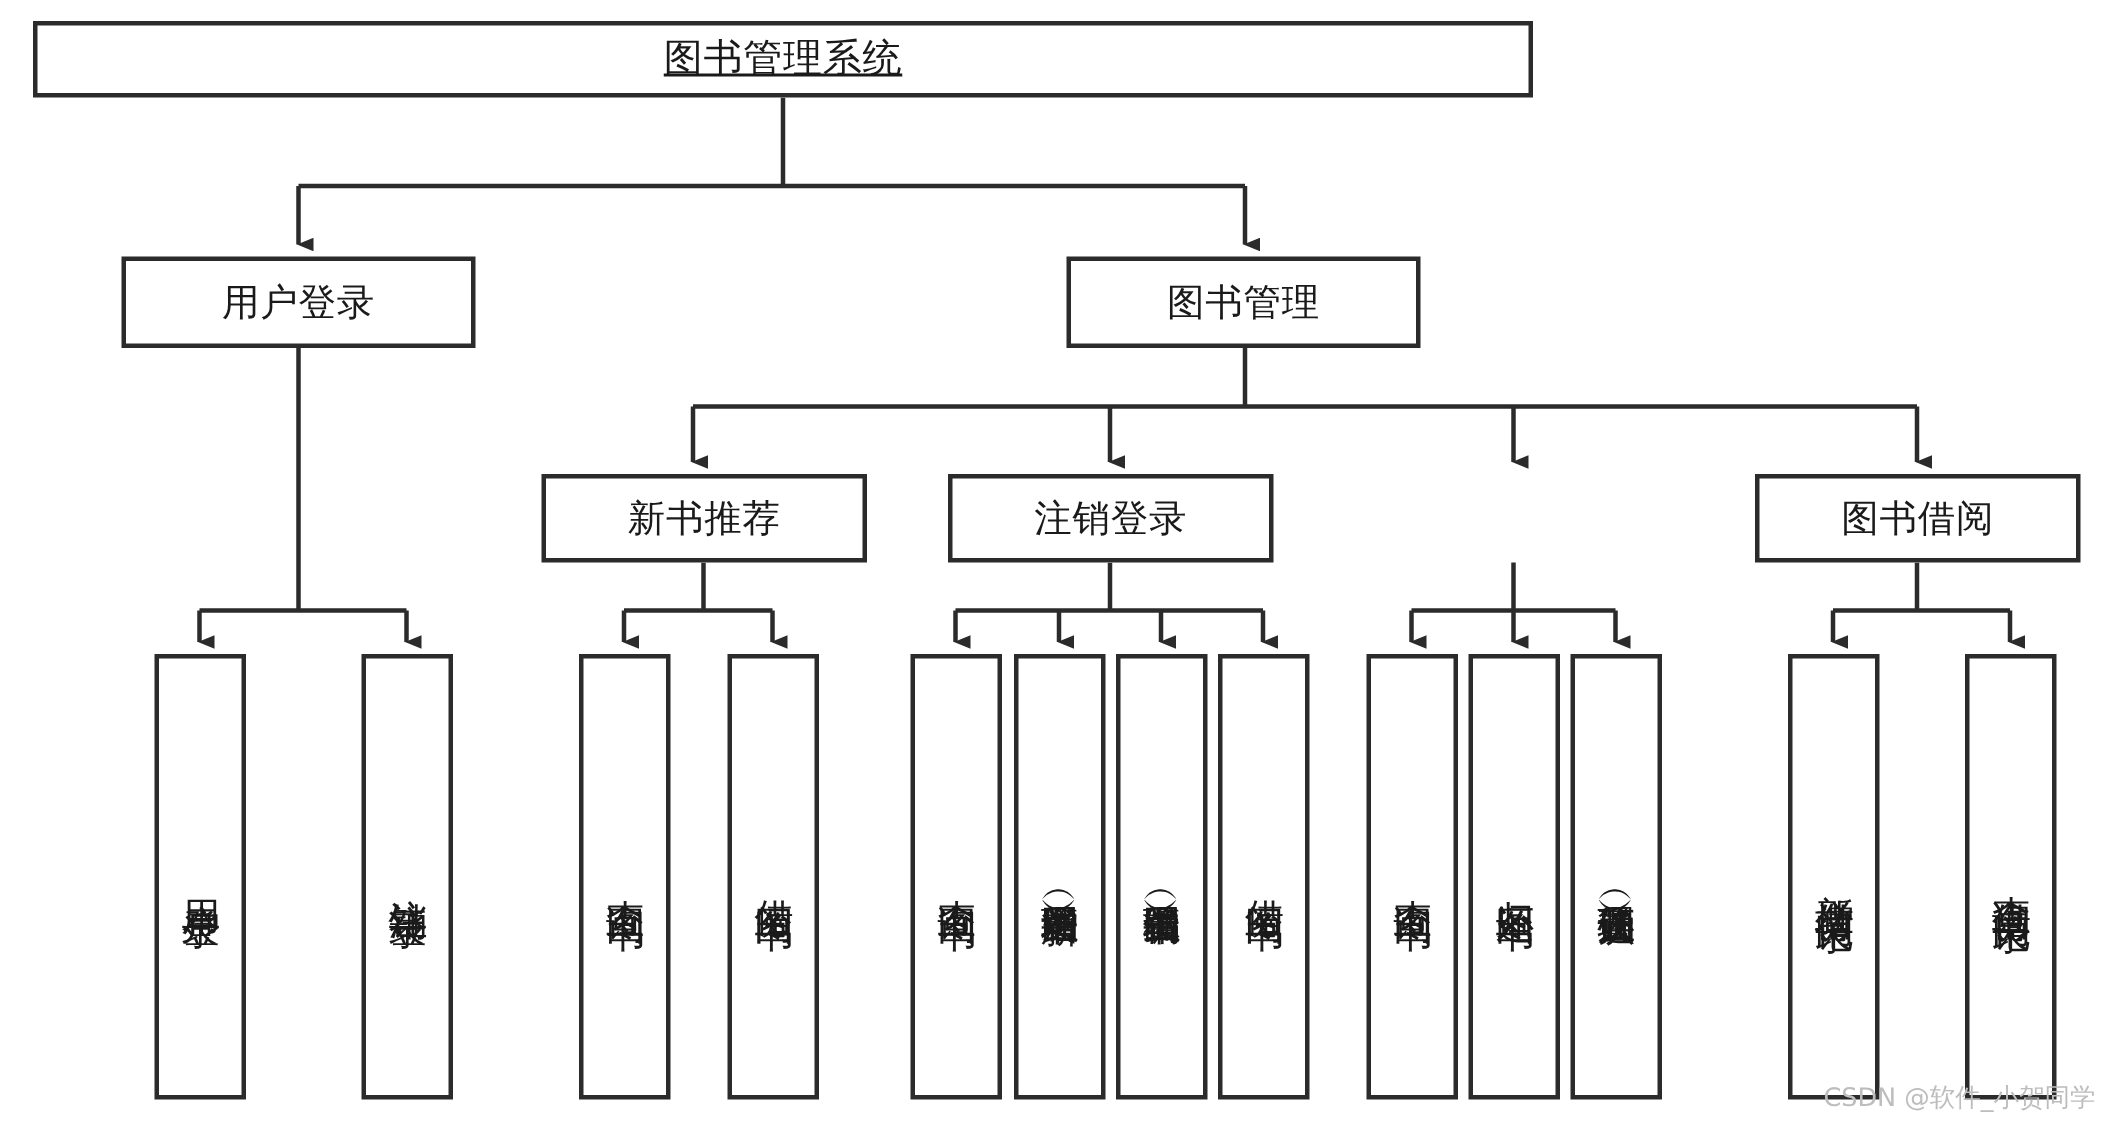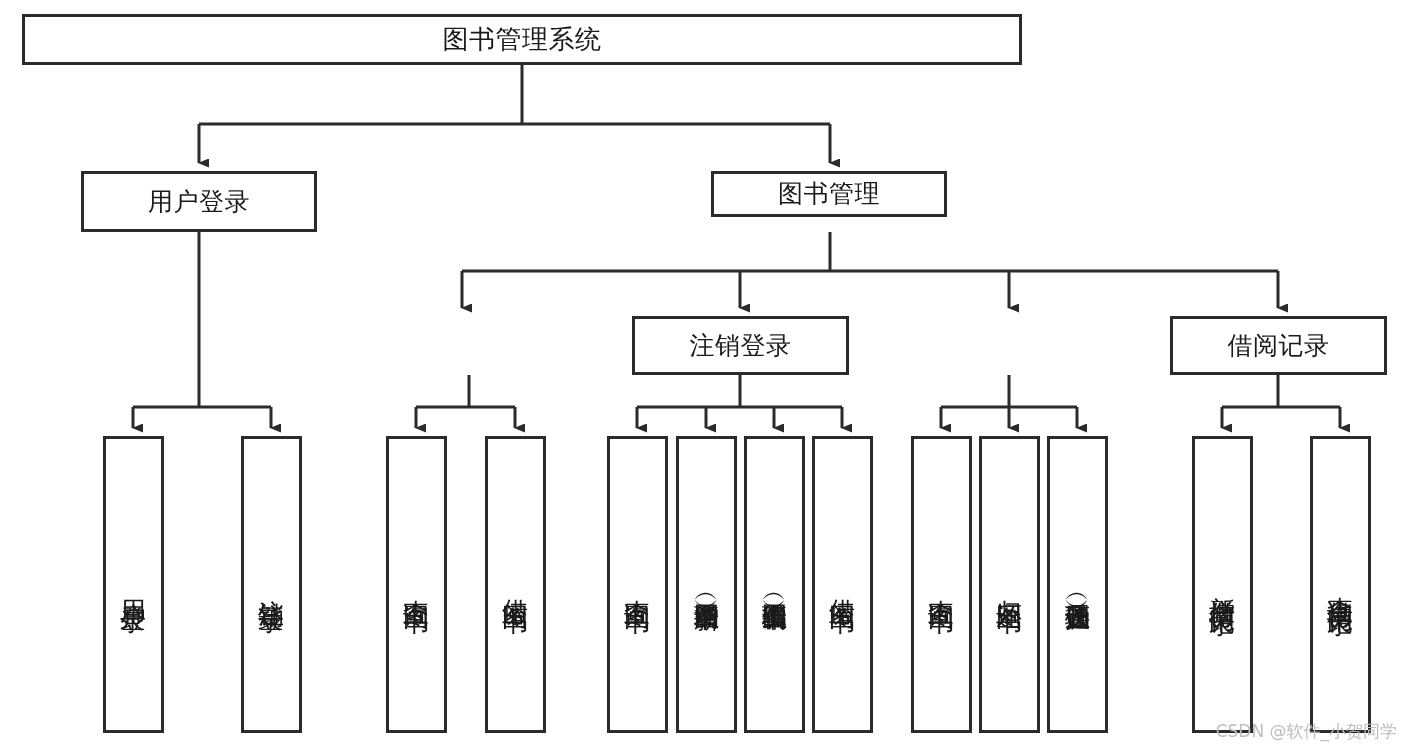--- a/index.html
+++ b/index.html
@@ -47,20 +47,21 @@
     white-space: nowrap;
     user-select: none;
   }
   
   .node.horiz .node-label {
     font-size: 25px;
     text-align: center;
   }
   .node.root .node-label {
     font-size: 26px;
+    text-decoration: underline;
   }
   
   .node.vert {
     align-items: center;
     justify-content: center;
     padding: 4px 0;
   }
   .node.vert .node-label {
     writing-mode: vertical-rl;
     text-orientation: upright;
@@ -142,29 +143,32 @@
     </g>
   </svg>
 
   <div class="node horiz root" style="left:22px;top:14px;width:1000px;height:51px;">
     <span class="node-label">图书管理系统</span>
   </div>
 
   <div class="node horiz" style="left:81px;top:171px;width:236px;height:61px;">
     <span class="node-label">用户登录</span>
   </div>
-  <div class="node horiz" style="left:711px;top:171px;width:236px;height:46px;">
+  <div class="node horiz" style="left:711px;top:171px;width:236px;height:61px;">
     <span class="node-label">图书管理</span>
   </div>
 
+  <div class="node horiz" style="left:361px;top:316px;width:217px;height:59px;">
+    <span class="node-label">新书推荐</span>
+  </div>
   <div class="node horiz" style="left:632px;top:316px;width:217px;height:59px;">
     <span class="node-label">注销登录</span>
   </div>
   <div class="node horiz" style="left:1170px;top:316px;width:217px;height:59px;">
-    <span class="node-label">借阅记录</span>
+    <span class="node-label">图书借阅</span>
   </div>
 
   <div class="node vert" style="left:103px;top:436px;width:61px;height:297px;">
     <span class="node-label">用户登录</span>
   </div>
   <div class="node vert" style="left:241px;top:436px;width:61px;height:297px;">
     <span class="node-label">注销登录</span>
   </div>
 
   <div class="node vert" style="left:386px;top:436px;width:61px;height:297px;">

